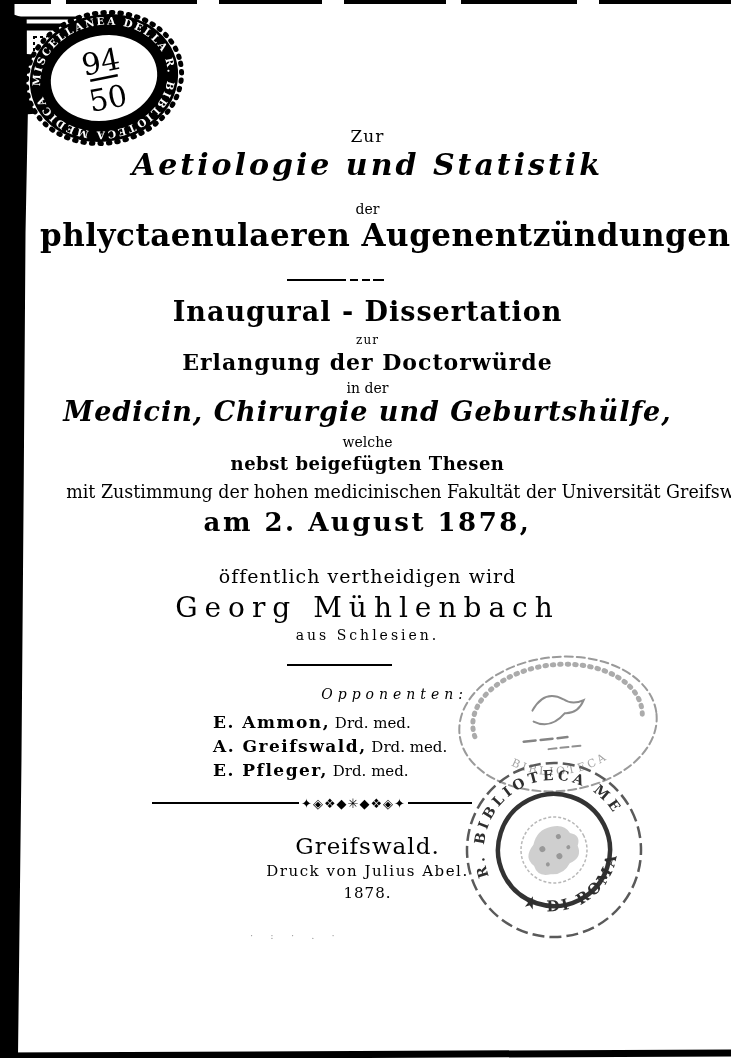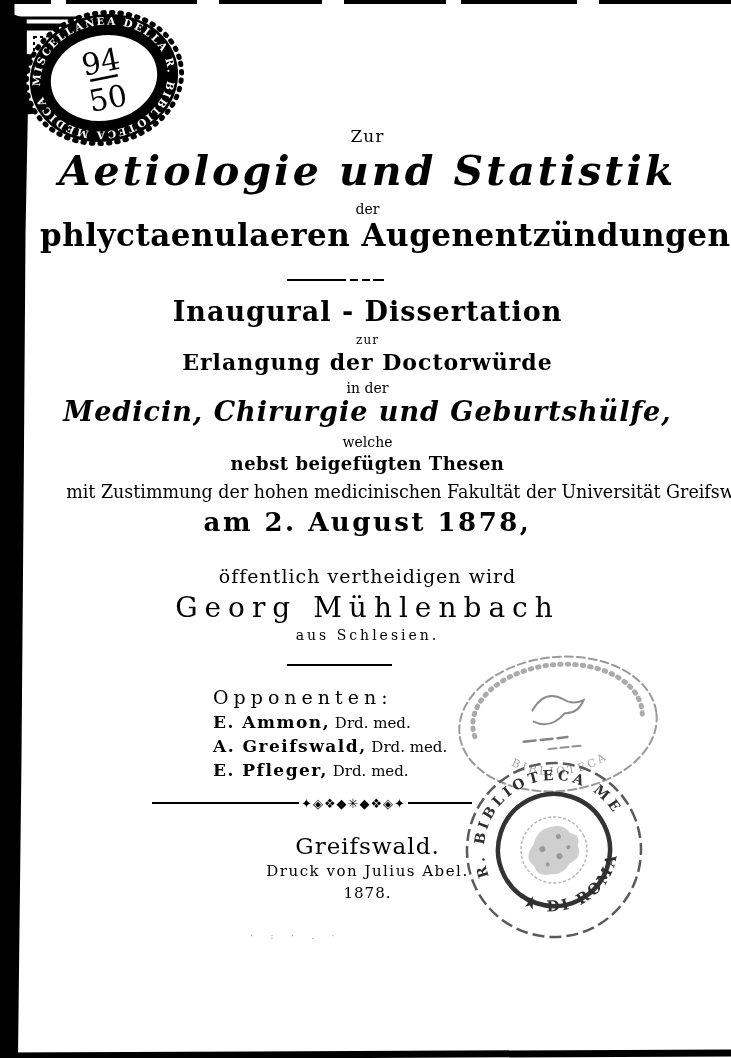--- a/index.html
+++ b/index.html
@@ -11,37 +11,37 @@
   
   .edge-top{position:absolute;top:0;left:0;width:100%;height:4px;
     background:linear-gradient(90deg,#000 0 7%,transparent 7% 9%,#000 9% 27%,transparent 27% 30%,#000 30% 44%,transparent 44% 47%,#000 47% 61%,transparent 61% 63%,#000 63% 79%,transparent 79% 82%,#000 82% 100%);}
   .edge-left{position:absolute;top:0;left:0;width:58px;height:1058px;background:#000;
     clip-path:polygon(0% 0%,25% 0%,25% 1.4%,46% 1.8%,46% 5.1%,96% 5.3%,96% 10.6%,48% 10.8%,44% 22%,41% 45%,37% 72%,31% 100%,0% 100%);}
   .edge-bottom{position:absolute;bottom:0;left:-2px;width:736px;height:7px;background:#000;transform:rotate(-0.25deg);}
   
   .tl{position:absolute;left:40px;width:655px;text-align:center;white-space:nowrap;}
   .kicker{font-size:17px;letter-spacing:1px;}
   .script{font-style:italic;font-weight:bold;}
-  .title-script{font-size:41px;letter-spacing:3px;}
+  .title-script{font-size:30px;letter-spacing:3px;}
   .small{font-size:14px;}
   .main-title{font-size:31px;font-weight:bold;letter-spacing:0.5px;}
   .rule{position:absolute;height:2px;background:linear-gradient(90deg,#000 0 55%,transparent 55% 58%,#000 58% 66%,transparent 66% 69%,#000 69% 77%,transparent 77% 80%,#000 80% 90%,transparent 90% 100%);}
   .rule.solid{background:#000;}
   .inaug{font-size:27px;font-weight:bold;letter-spacing:1px;}
   .tiny{font-size:12px;letter-spacing:1px;}
   .erlang{font-size:22px;font-weight:bold;letter-spacing:1px;}
   .faculty{font-size:27px;letter-spacing:1px;}
   .theses{font-size:18px;font-weight:bold;letter-spacing:0.5px;}
   .consent{font-size:19px;transform:scaleX(0.92);transform-origin:center;}
   .date{font-size:26px;font-weight:bold;letter-spacing:2.5px;}
   .time{font-size:15px;font-weight:bold;letter-spacing:1px;}
   .defend{font-size:19px;letter-spacing:1px;}
   .author{font-size:28px;font-weight:normal;letter-spacing:7px;}
   .origin{font-size:14px;letter-spacing:3px;}
-  .opp-head{position:absolute;left:213px;top:686px;width:255px;text-align:left;font-size:19px;letter-spacing:5px;white-space:nowrap;}
+  .opp-head{position:absolute;left:213px;top:686px;width:255px;text-align:right;font-size:14px;letter-spacing:5px;white-space:nowrap;font-style:italic;}
   .opp-row{position:absolute;left:213px;white-space:nowrap;font-size:15px;}
   .opp-row b{font-size:17px;letter-spacing:1.5px;}
   .divider{position:absolute;left:152px;top:795px;width:320px;height:16px;display:flex;align-items:center;}
   .divider .ln{border-top:2px solid #000;}
   .divider .glyphs{font-family:"DejaVu Sans","Liberation Sans",sans-serif;font-size:13px;letter-spacing:1px;padding:0 2px;white-space:nowrap;}
   .city{font-size:23px;font-weight:normal;letter-spacing:1px;text-align:center;}
   .printer{font-size:15px;letter-spacing:1.5px;}
   .year{font-size:15px;letter-spacing:1px;}
   .specks{position:absolute;left:250px;top:930px;font-size:10px;color:#999;letter-spacing:7px;}
   svg{position:absolute;}

